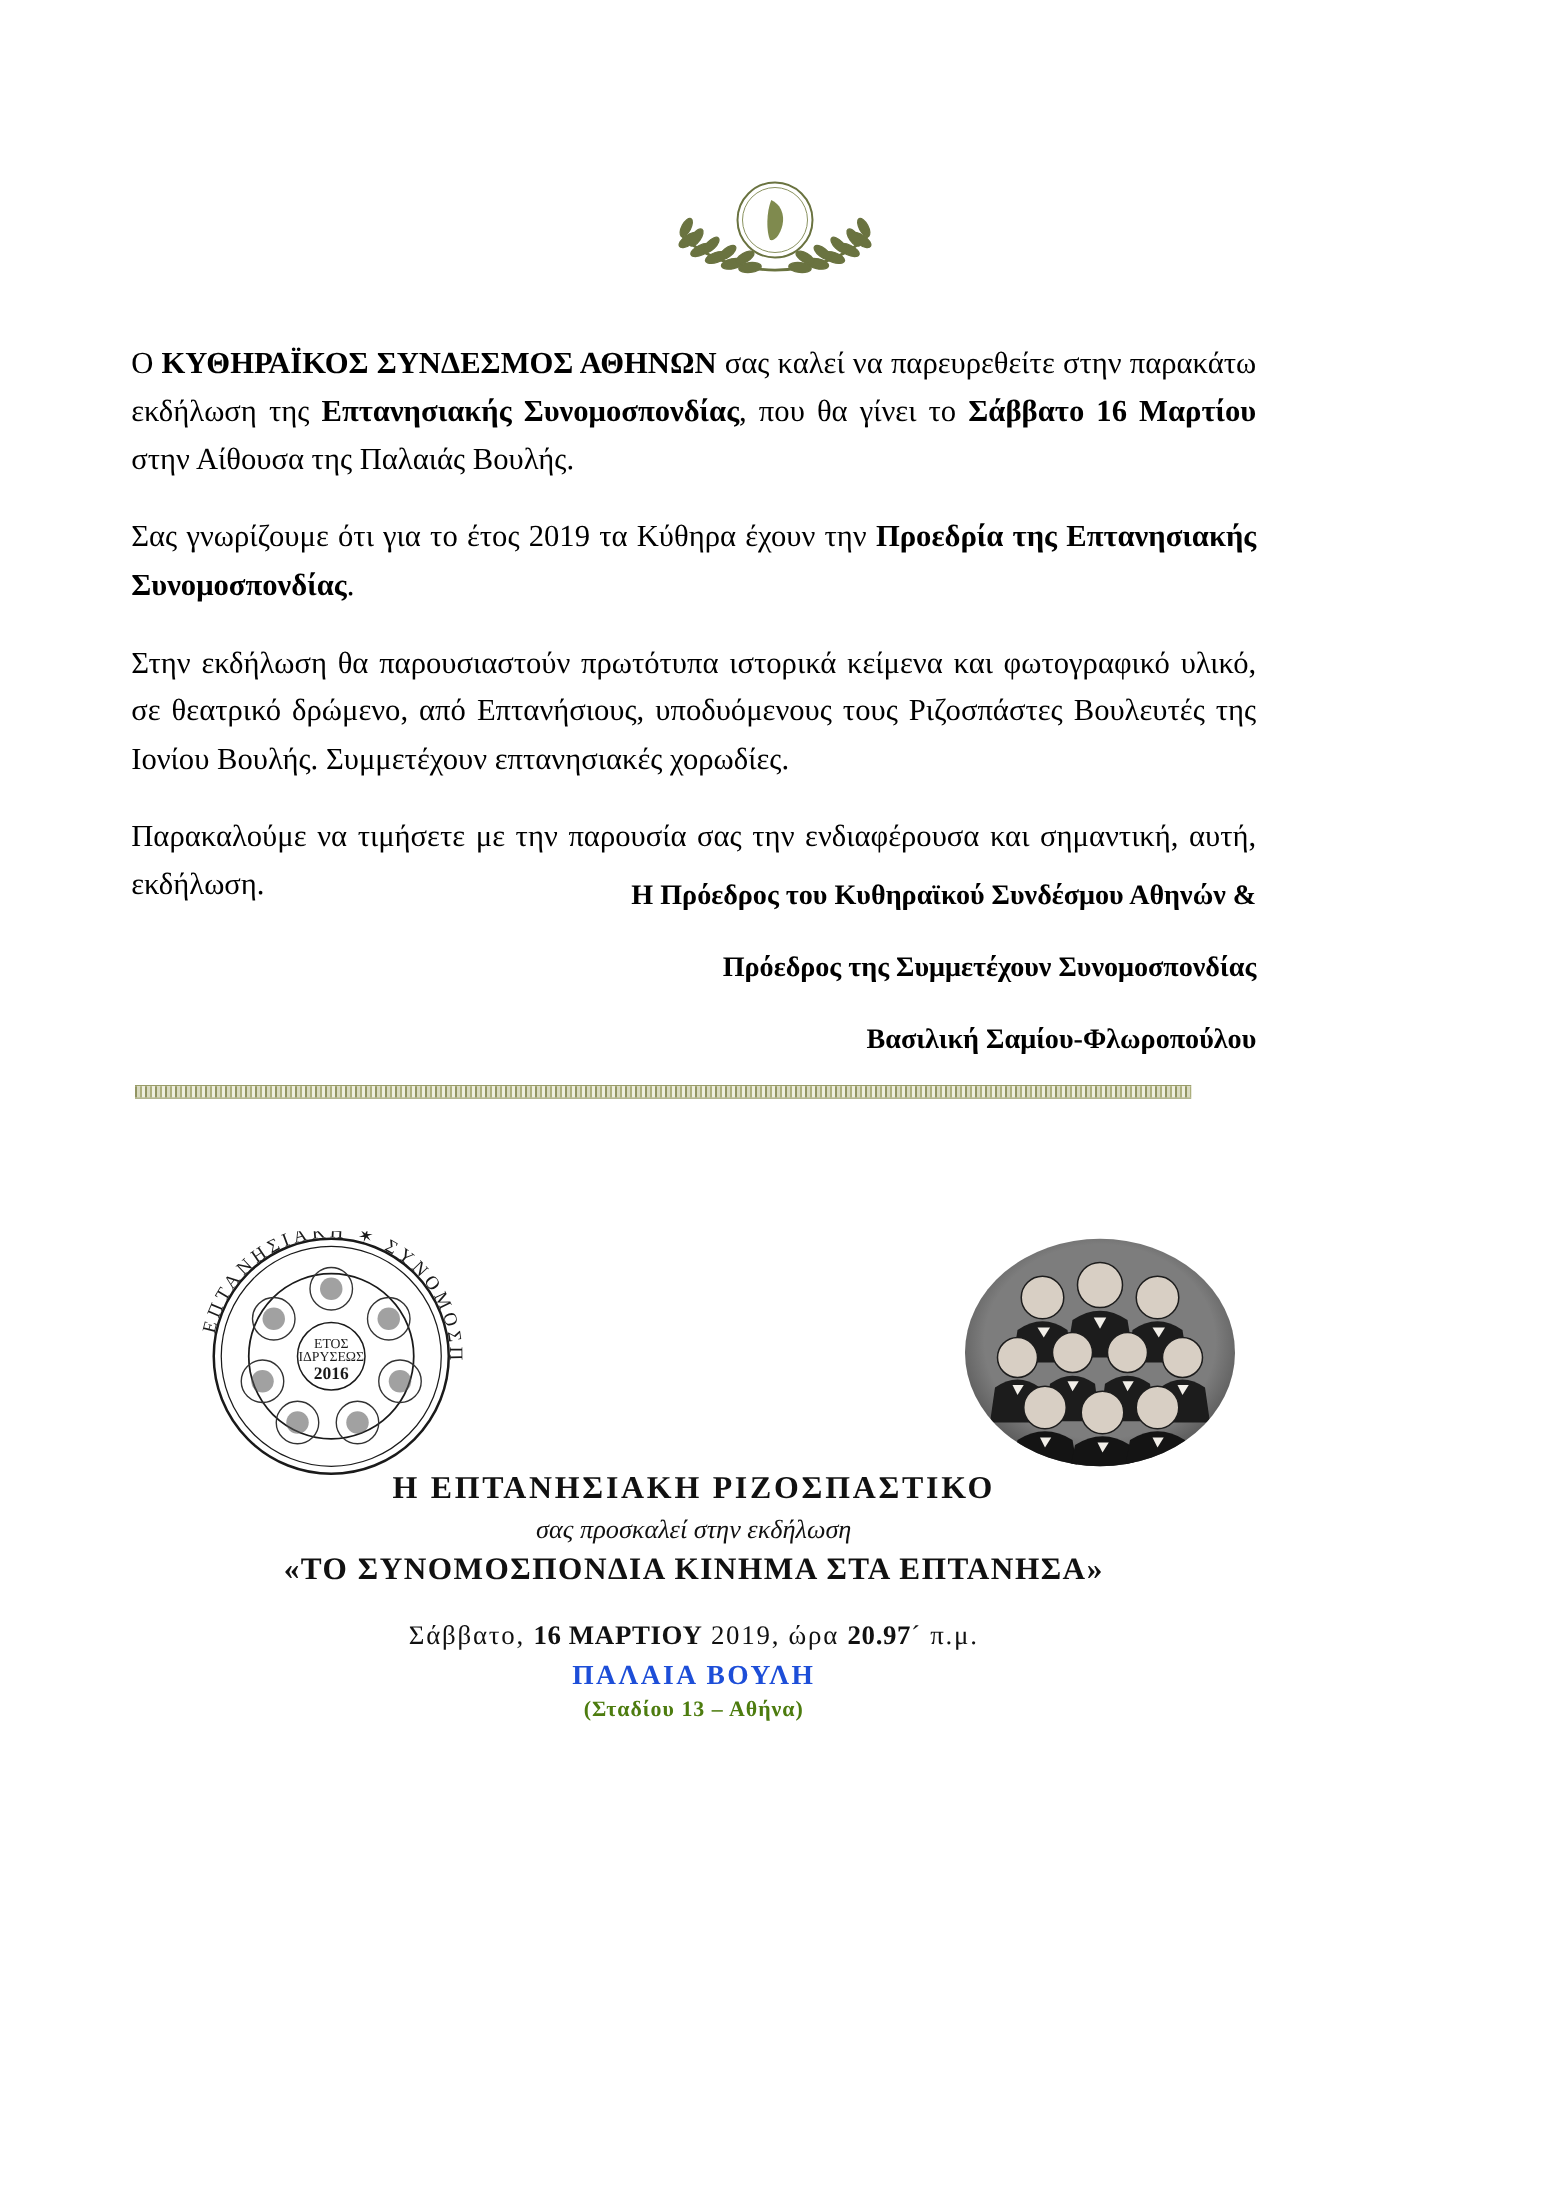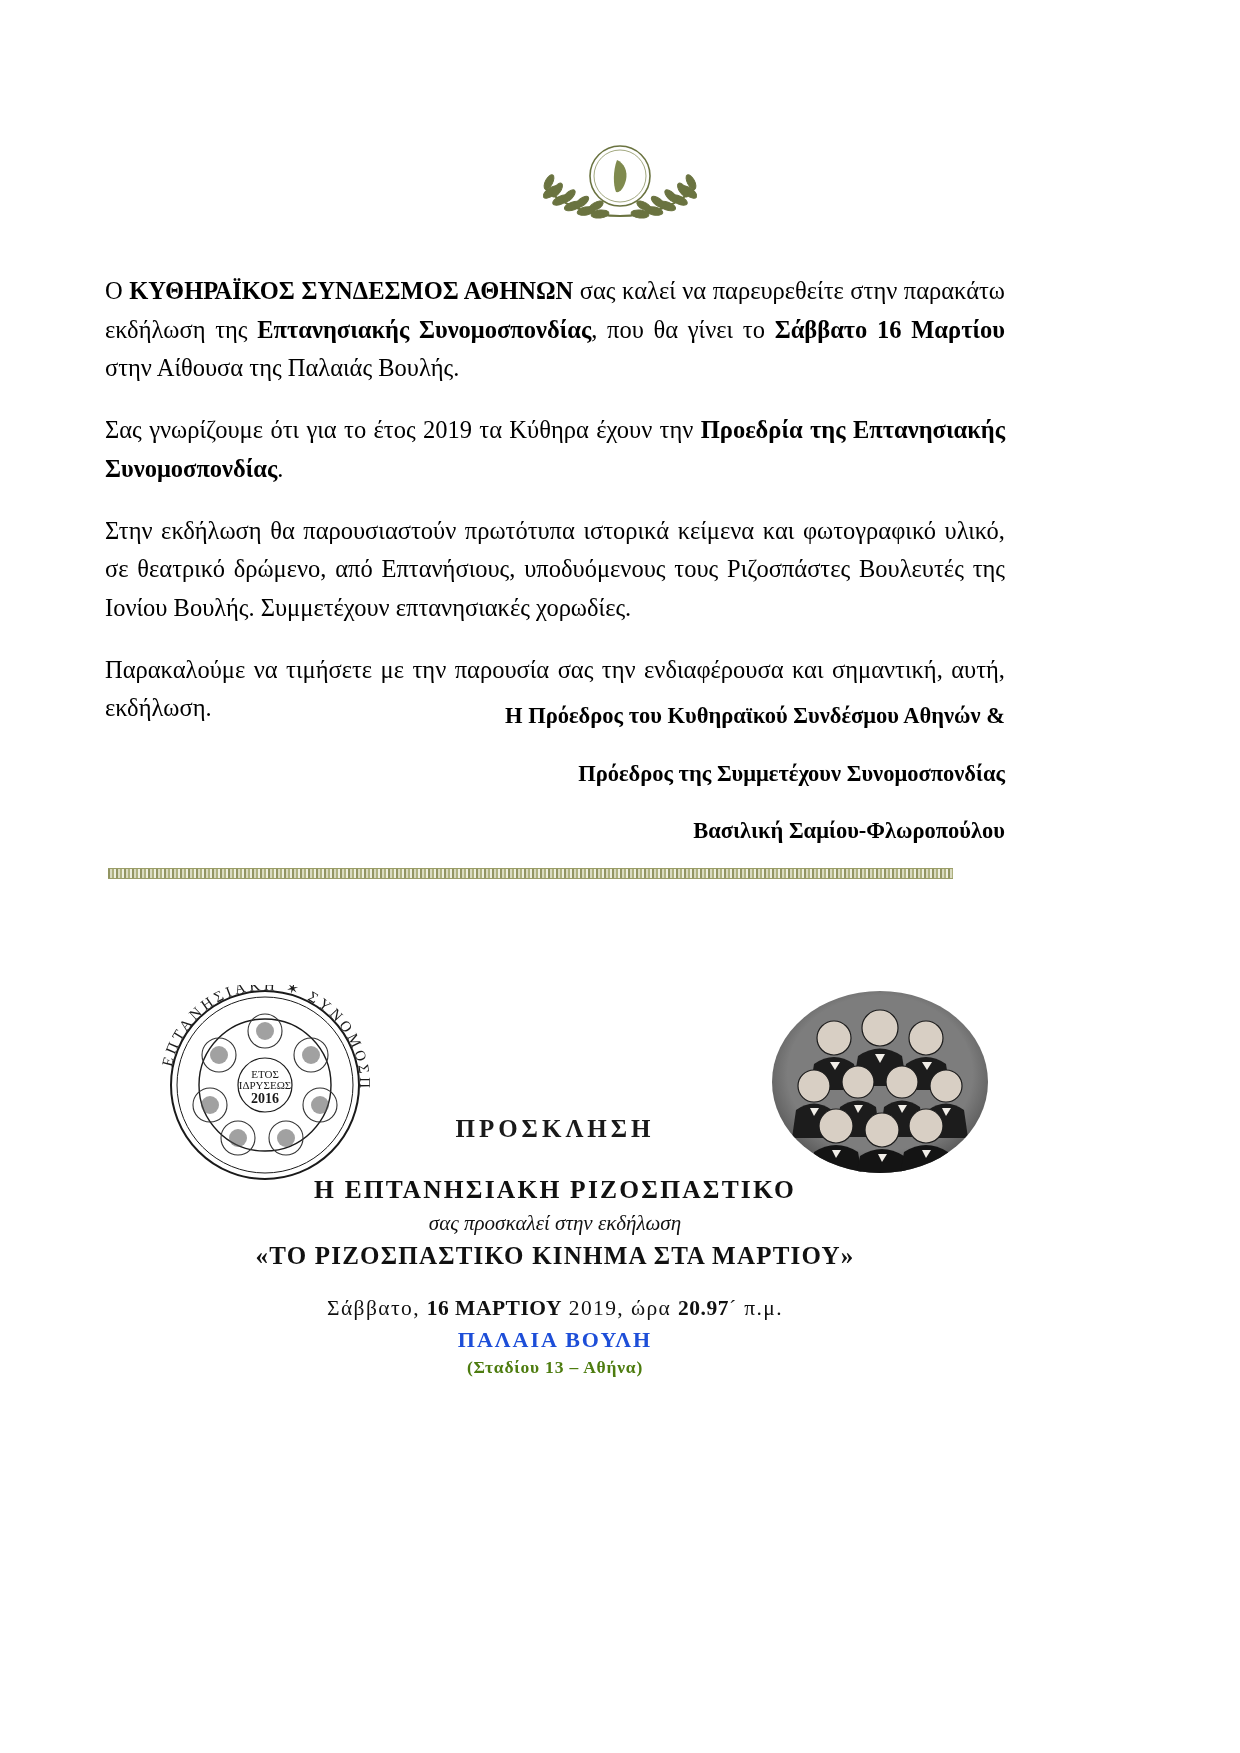--- a/index.html
+++ b/index.html
@@ -358,26 +358,25 @@
             <path d="M128 115 l4 8 l5 -8 z"></path>
               <path d="M172 118 l4 8 l5 -8 z"></path>
             <path d="M62 160 l4 8 l5 -8 z"></path>
               <path d="M108 164 l4 8 l5 -8 z"></path>
               <path d="M152 160 l4 8 l5 -8 z"></path>
           </g>
         </g>
       </svg>
     </div>
 
-    <div class="poster-kicker">ΠΡΟΣΚΛΗΣΗ</div>
 
     <div class="poster-lines">
       <div class="poster-title">Η  ΕΠΤΑΝΗΣΙΑΚΗ  ΡΙΖΟΣΠΑΣΤΙΚΟ</div>
       <div class="poster-sub">σας προσκαλεί στην εκδήλωση</div>
-      <div class="poster-event">«ΤΟ ΡΙΖΟΣΠΑΣΤΙΚΟ ΚΙΝΗΜΑ ΣΤΑ ΜΑΡΤΙΟΥ»</div>
+      <div class="poster-event">«ΤΟ ΣΥΝΟΜΟΣΠΟΝΔΙΑ ΚΙΝΗΜΑ ΣΤΑ ΕΠΤΑΝΗΣΑ»</div>
       <div class="poster-when">
         <span>Σάββατο, </span><span class="strong">16 ΜΑΡΤΙΟΥ</span><span> 2019, ώρα </span><span class="strong">20.97</span><span>´ π.μ.</span>
       </div>
       <div class="poster-venue">ΠΑΛΑΙΑ ΒΟΥΛΗ</div>
       <div class="poster-address">(Σταδίου 13 – Αθήνα)</div>
     </div>
 
   </div>
 </div>
 

